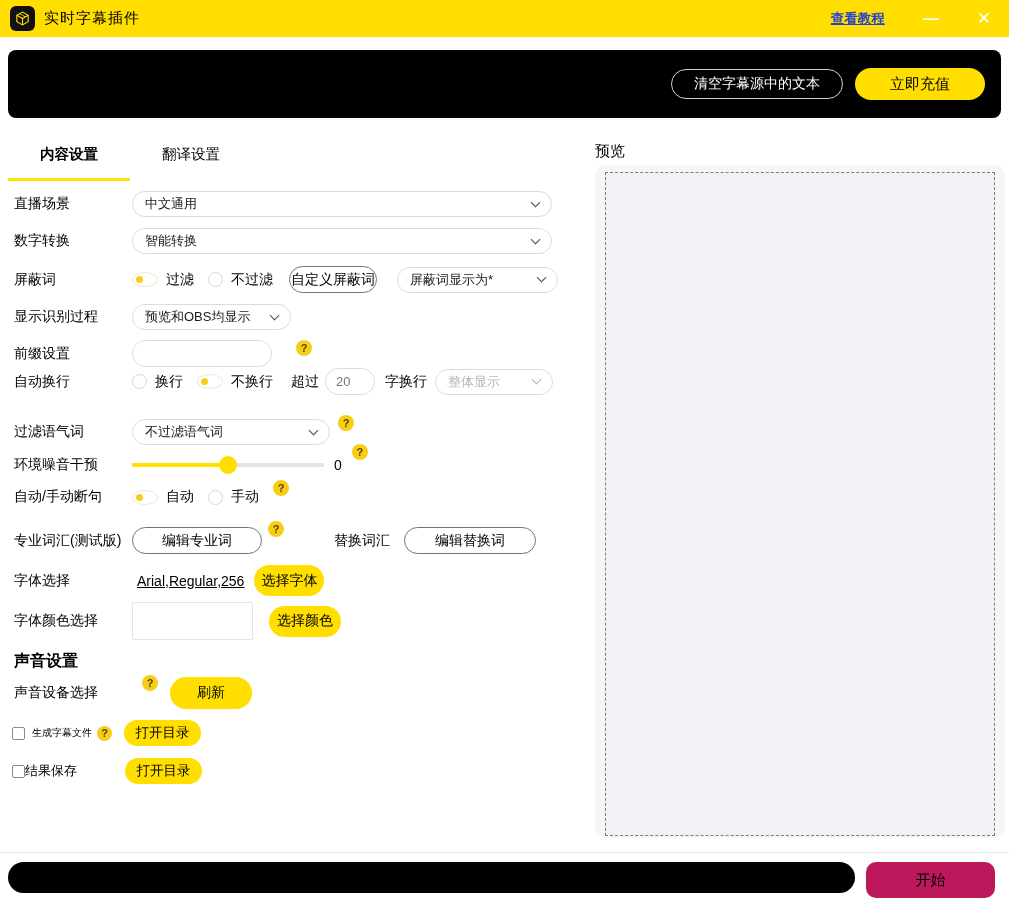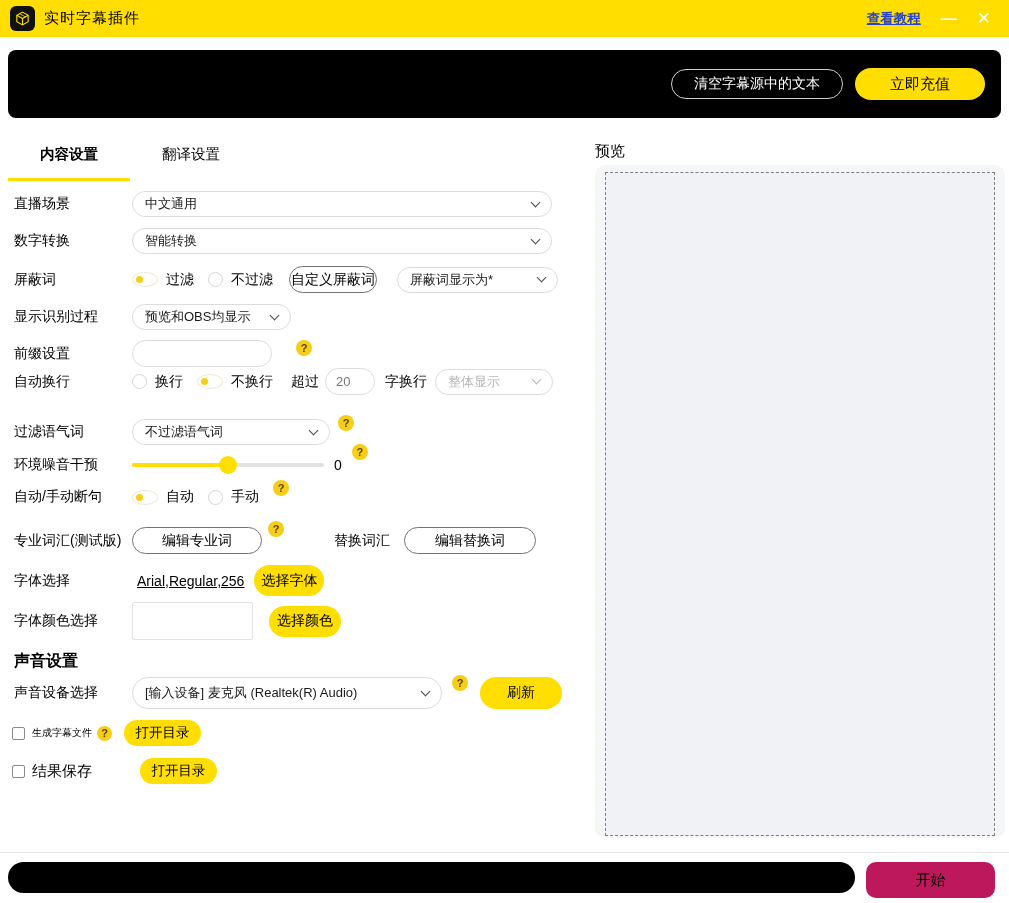--- a/index.html
+++ b/index.html
@@ -4,21 +4,21 @@
 <style>
   * { margin:0; padding:0; box-sizing:border-box; }
   html,body { width:1009px; height:903px; }
   body { font-family:"Liberation Sans","DejaVu Sans",sans-serif; background:#ffffff; position:relative; overflow:hidden; }
 
   
   .titlebar { position:absolute; top:0; left:0; width:1009px; height:37px; background:#FFDE00; display:flex; align-items:center; }
   .logo { width:25px; height:25px; background:#111111; border-radius:6px; margin-left:10px; display:flex; align-items:center; justify-content:center; }
   .logo svg { width:17px; height:17px; }
   .app-title { font-size:15px; color:#000; margin-left:9px; letter-spacing:1px;font-family:Liberation Mono, monospace; }
-  .tb-right { margin-left:auto; display:flex; align-items:center; gap:20px; padding-right:18px; }
+  .tb-right { margin-left:auto; display:flex; align-items:center; gap:38px; padding-right:18px; }
   .tutorial { color:#2642D0; font-size:13.5px; font-weight:bold; text-decoration:underline; cursor:pointer; }
   .win-min { color:#fff; font-size:16px; font-weight:bold; cursor:pointer; line-height:1; }
   .win-close { color:#fff; font-size:17px; font-weight:bold; cursor:pointer; line-height:1; }
 
   
   .banner { position:absolute; top:50px; left:8px; width:993px; height:68px; background:#000; border-radius:8px; display:flex; align-items:center; justify-content:flex-end; gap:12px; padding-right:16px; }
   .btn-clear { height:30px; padding:0 22px; border:1.5px solid #cfcfcf; border-radius:16px; background:transparent; color:#fff; font-size:14px; display:flex; align-items:center; cursor:pointer; }
   .btn-recharge { height:32px; width:130px; border-radius:17px; background:#FFDE00; color:#000; font-size:15px; display:flex; align-items:center; justify-content:center; cursor:pointer; }
 
   
@@ -201,36 +201,32 @@
 <div class="row" style="top:602px;">
   <div class="flabel">字体颜色选择</div>
   <input class="color-input" style="">
   <div class="ybtn" style="width:72px; height:31px; margin-left:16px;">选择颜色</div>
 </div>
 
 <div class="section-h" style="top:651px;">声音设置</div>
 
 <div class="row" style="top:677px;">
   <div class="flabel">声音设备选择</div>
-  <div class="sel" style="width:310px; height:32px; border-radius:17px;">
-    <span>[输入设备] 麦克风 (Realtek(R) Audio)</span>
-    <span class="chev"></span>
-  </div>
   <span class="help" style="margin-left:10px; align-self:flex-start; margin-top:-2px;">?</span>
   <div class="ybtn" style="width:82px; height:32px; margin-left:12px;">刷新</div>
 </div>
 
 <div class="row" style="top:720px; left:12px;">
   <span class="cbx"></span>
   <span style="font-size:10px; margin-left:7px;">生成字幕文件</span>
   <span class="help" style="width:15px; height:15px; margin-left:5px;">?</span>
   <div class="ybtn" style="width:77px; height:26px; border-radius:13px; font-size:13.5px; margin-left:12px;">打开目录</div>
 </div>
 
 <div class="row" style="top:758px; left:12px;">
   <span class="cbx"></span>
-  <span style="font-size:15px; margin-left:7px;">结果保存</span>
+  <span style="font-size:13px; ">结果保存</span>
   <div class="ybtn" style="width:77px; height:26px; border-radius:13px; font-size:13.5px; margin-left:48px;">打开目录</div>
 </div>
 
 <div class="footer-divider"></div>
 <div class="status-bar"></div>
 <div class="btn-start">开始</div>
 
 </body></html>

